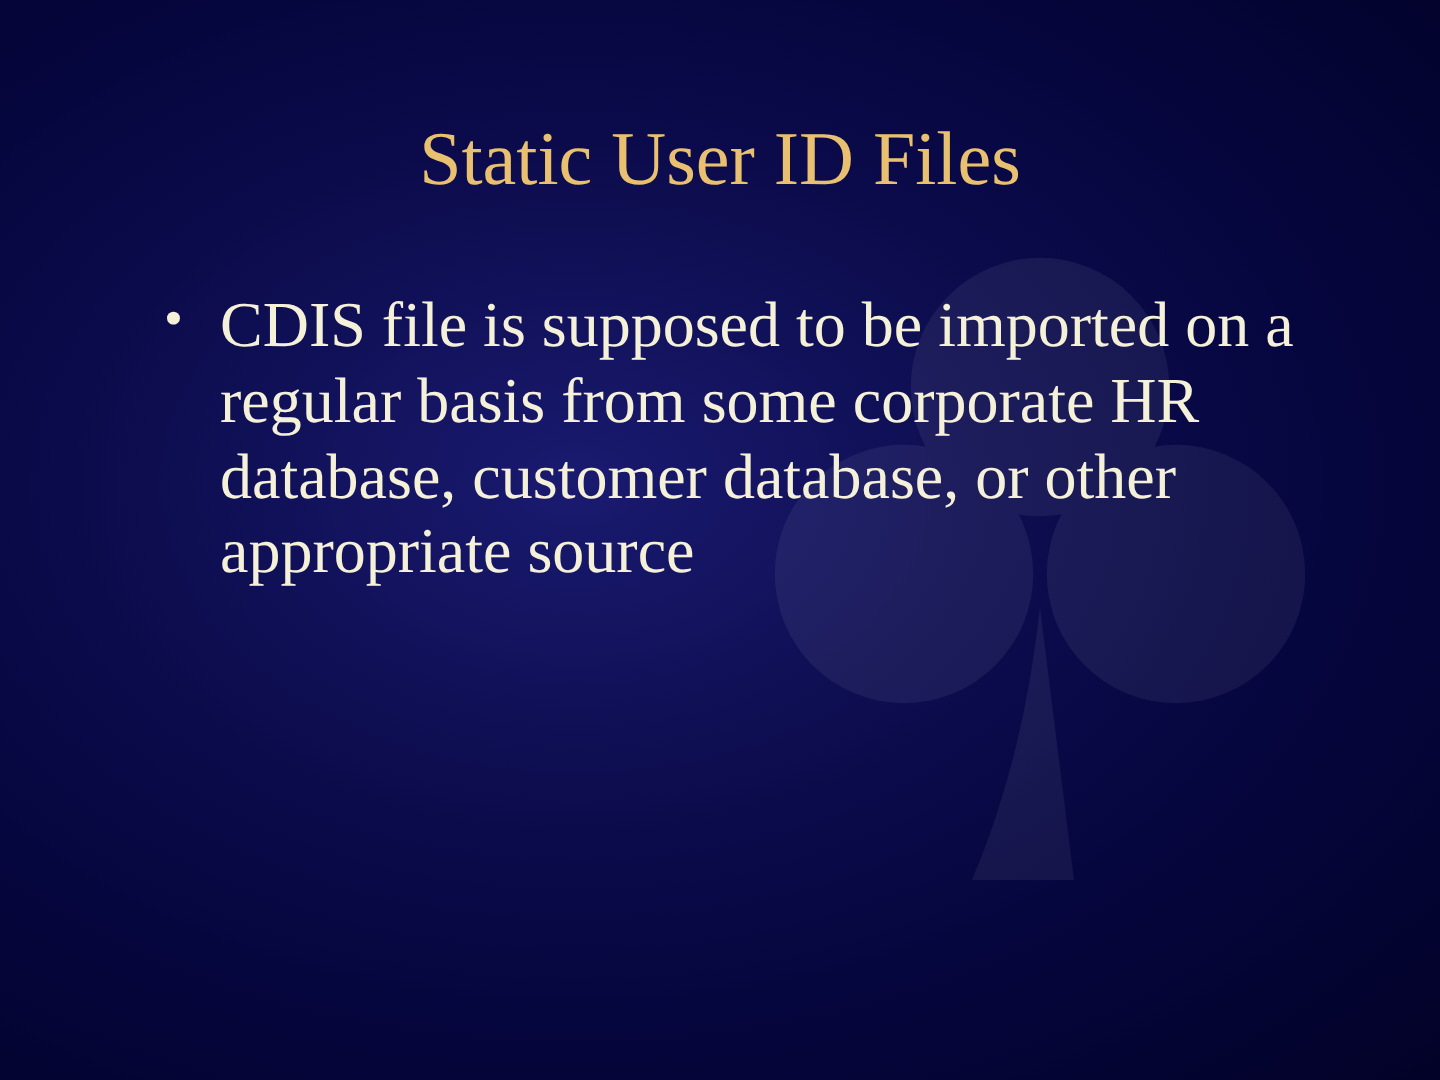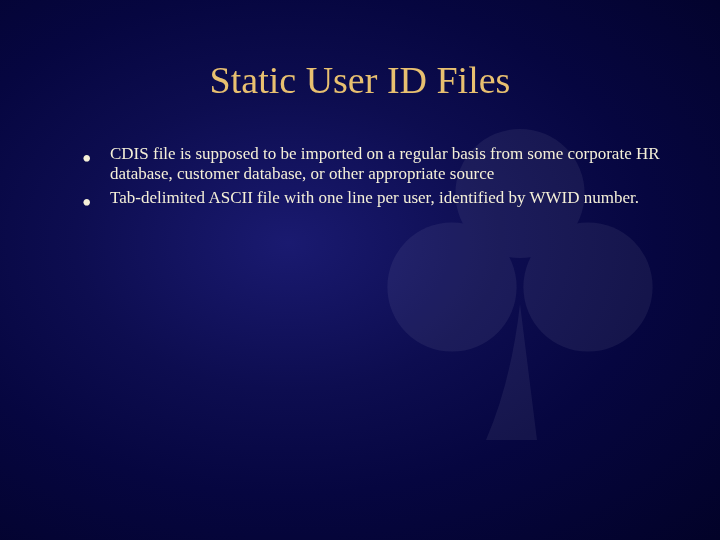--- a/index.html
+++ b/index.html
@@ -31,21 +31,21 @@
     font-weight: 400;
     margin-bottom: 42px;
     font-family: "Times New Roman", Times, serif;
   }
   .bullets {
     list-style: none;
     padding-left: 22px;
   }
   .bullets li {
     color: #f5f0d8;
-    font-size: 17px;
+    font-size: 32px;
     line-height: 1.18;
     margin-bottom: 4px;
     position: relative;
     padding-left: 28px;
     font-family: "Times New Roman", Times, serif;
   }
   .bullets li::before {
     content: "•";
     position: absolute;
     left: 0;
@@ -65,16 +65,15 @@
       <circle cx="60" cy="110" r="38"></circle>
       <circle cx="140" cy="110" r="38"></circle>
       <path d="M100 120 Q95 165 80 200 L110 200 Q105 160 100 120 Z"></path>
     </g>
   </svg>
 
   <h1 class="title">Static User ID Files</h1>
 
   <ul class="bullets">
     <li>CDIS file is supposed to be imported on a regular basis from some corporate HR database, customer database, or other appropriate source</li>
-    <li>Tab-delimited ASCII file with one line per user, identified by WWID number.</li>
   </ul>
 
 </div>
 
 </body></html>

